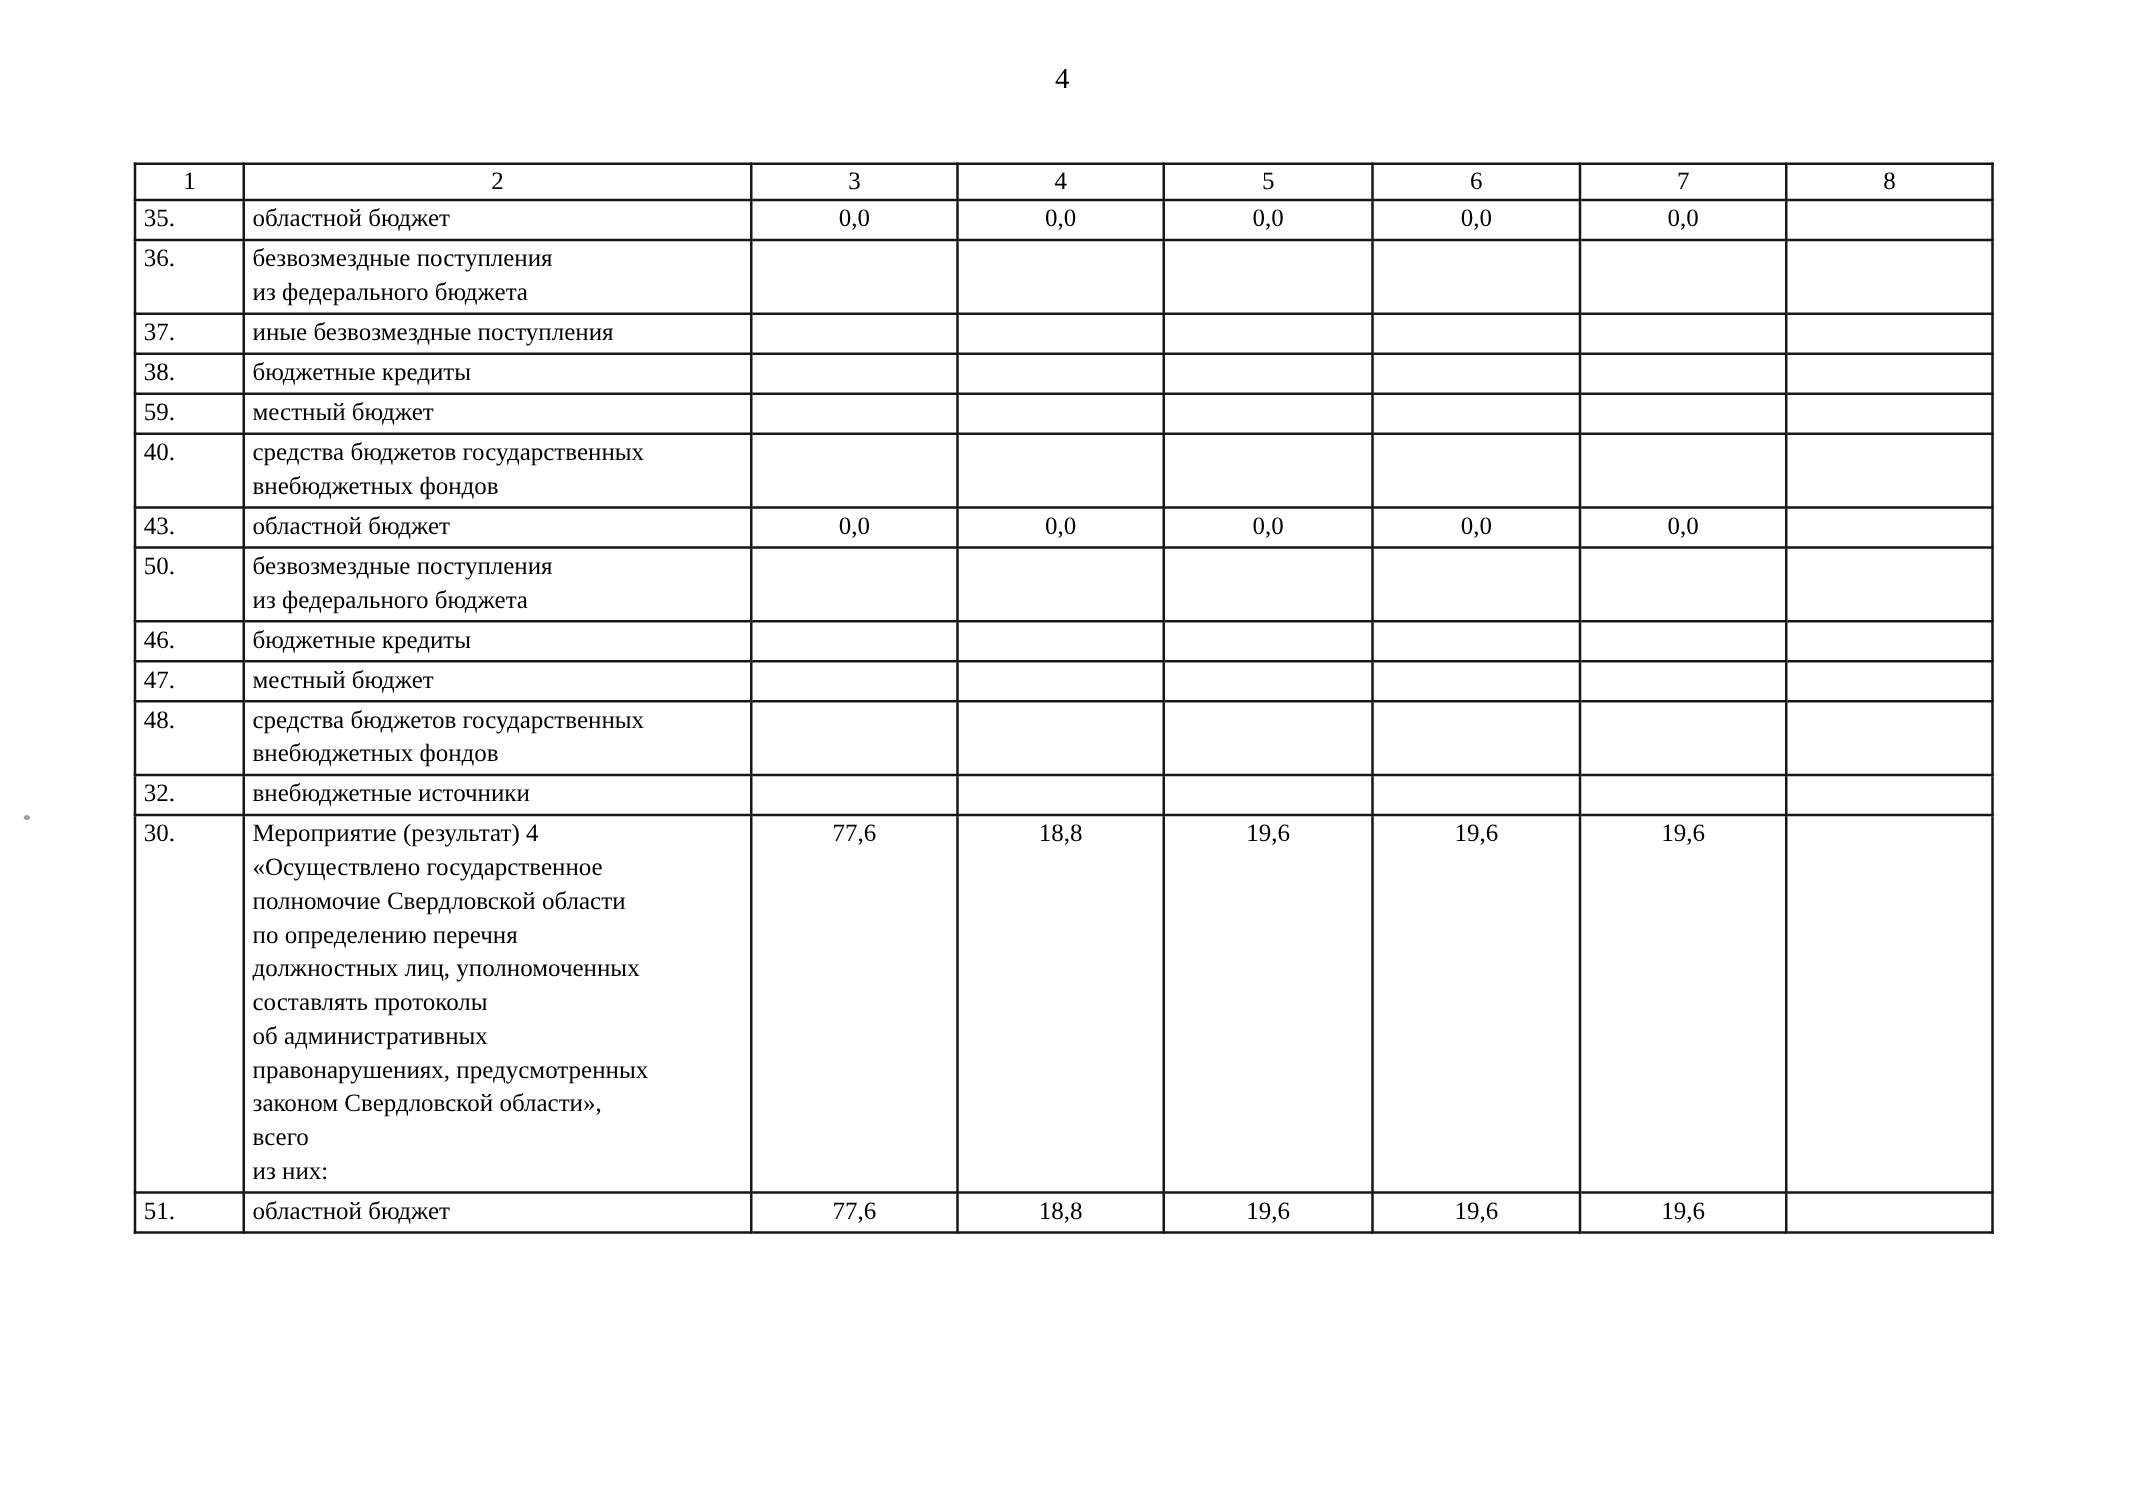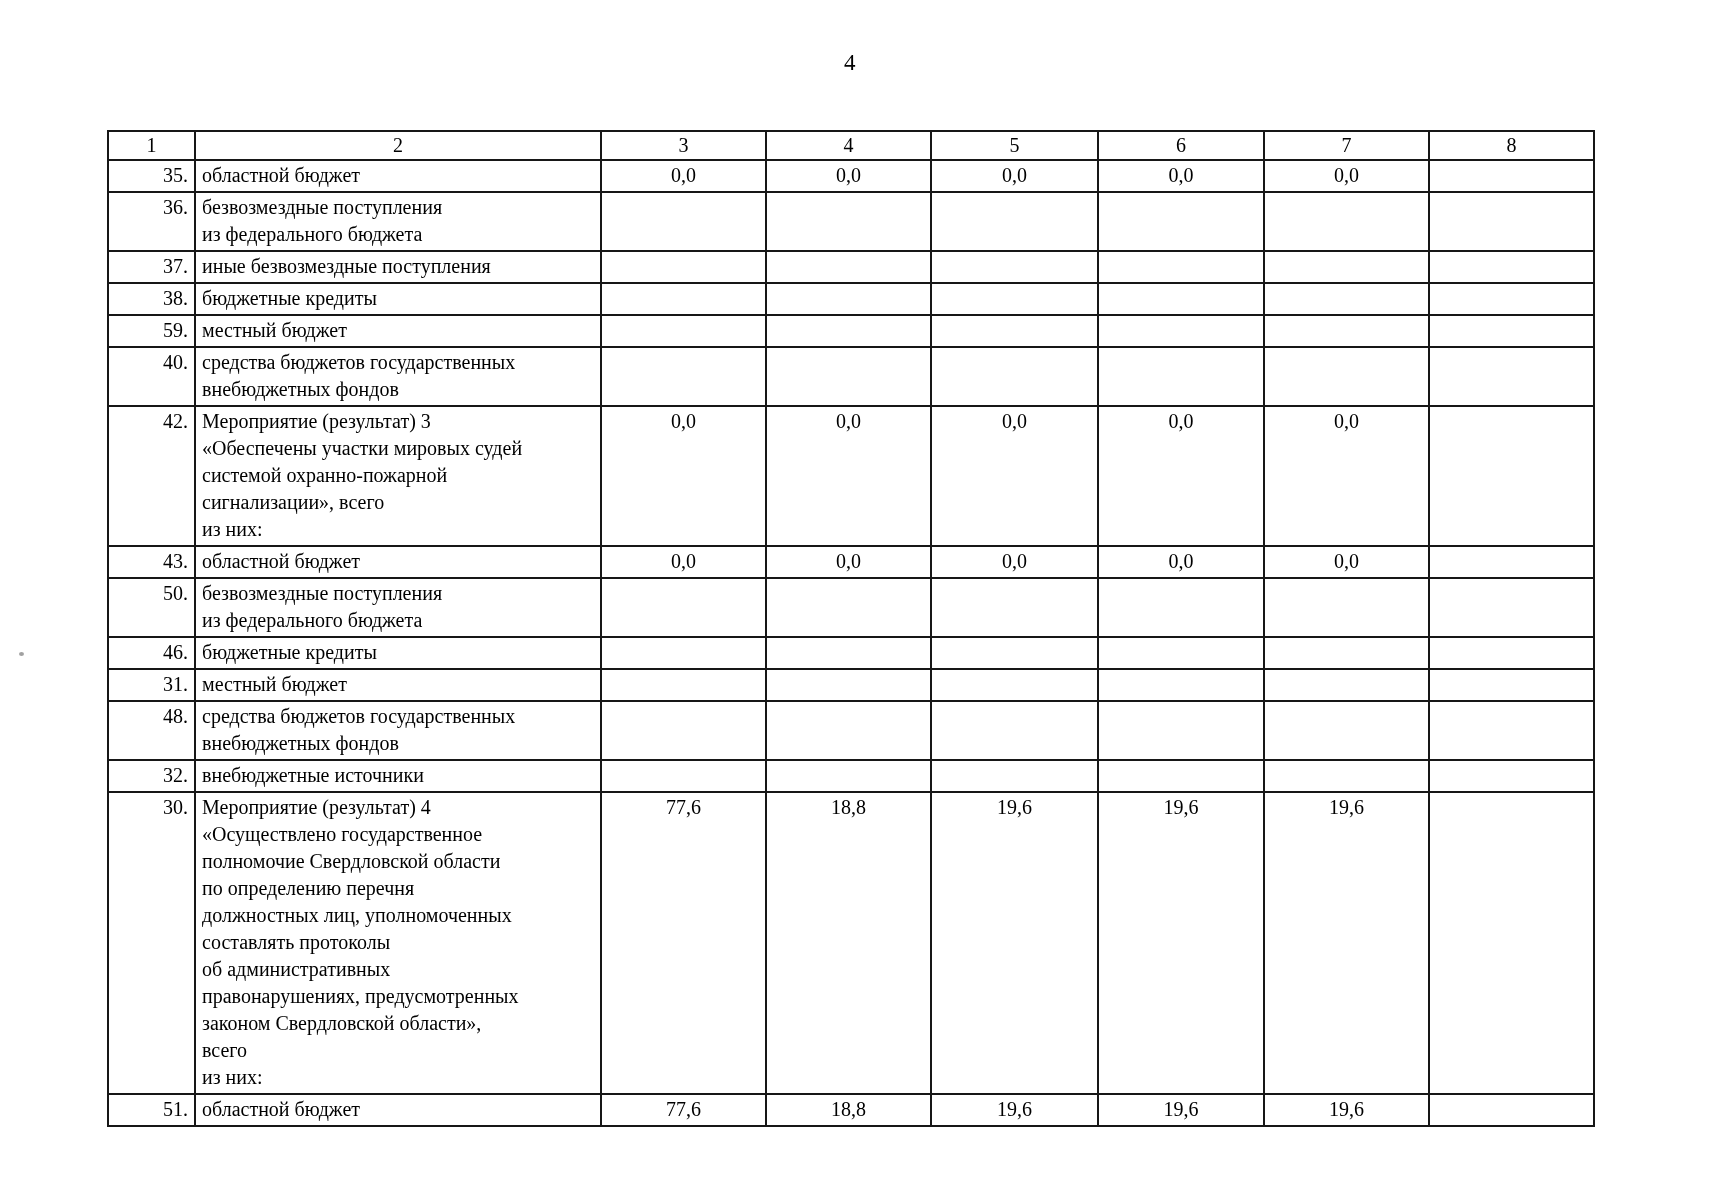--- a/index.html
+++ b/index.html
@@ -46,21 +46,21 @@
     padding: 1px 6px 2px 6px;
     font-weight: normal;
     overflow: hidden;
   }
   table.budget-table th {
     text-align: center;
     height: 27px;
     padding: 0;
   }
   td.cell-num {
-    text-align: right;
+    text-align: left;
   }
   td.cell-name {
     text-align: left;
     white-space: pre-line;
     padding-left: 11px;
     padding-right: 8px;
     margin-top: 43px;
   }
   td.cell-val {
     text-align: center;
@@ -163,34 +163,20 @@
           <td class="cell-name">средства бюджетов государственных
 внебюджетных фондов</td>
           <td class="cell-val"></td>
           <td class="cell-val"></td>
           <td class="cell-val"></td>
           <td class="cell-val"></td>
           <td class="cell-val"></td>
           <td class="cell-val"></td>
         </tr>
         <tr>
-          <td class="cell-num">42.</td>
-          <td class="cell-name">Мероприятие (результат) 3
-«Обеспечены участки мировых судей
-системой охранно-пожарной
-сигнализации», всего
-из них:</td>
-          <td class="cell-val">0,0</td>
-          <td class="cell-val">0,0</td>
-          <td class="cell-val">0,0</td>
-          <td class="cell-val">0,0</td>
-          <td class="cell-val">0,0</td>
-          <td class="cell-val"></td>
-        </tr>
-        <tr>
           <td class="cell-num">43.</td>
           <td class="cell-name">областной бюджет</td>
           <td class="cell-val">0,0</td>
           <td class="cell-val">0,0</td>
           <td class="cell-val">0,0</td>
           <td class="cell-val">0,0</td>
           <td class="cell-val">0,0</td>
           <td class="cell-val"></td>
         </tr>
         <tr>
@@ -208,21 +194,21 @@
           <td class="cell-num">46.</td>
           <td class="cell-name">бюджетные кредиты</td>
           <td class="cell-val"></td>
           <td class="cell-val"></td>
           <td class="cell-val"></td>
           <td class="cell-val"></td>
           <td class="cell-val"></td>
           <td class="cell-val"></td>
         </tr>
         <tr>
-          <td class="cell-num">31.</td>
+          <td class="cell-num">47.</td>
           <td class="cell-name">местный бюджет</td>
           <td class="cell-val"></td>
           <td class="cell-val"></td>
           <td class="cell-val"></td>
           <td class="cell-val"></td>
           <td class="cell-val"></td>
           <td class="cell-val"></td>
         </tr>
         <tr>
           <td class="cell-num">48.</td>

